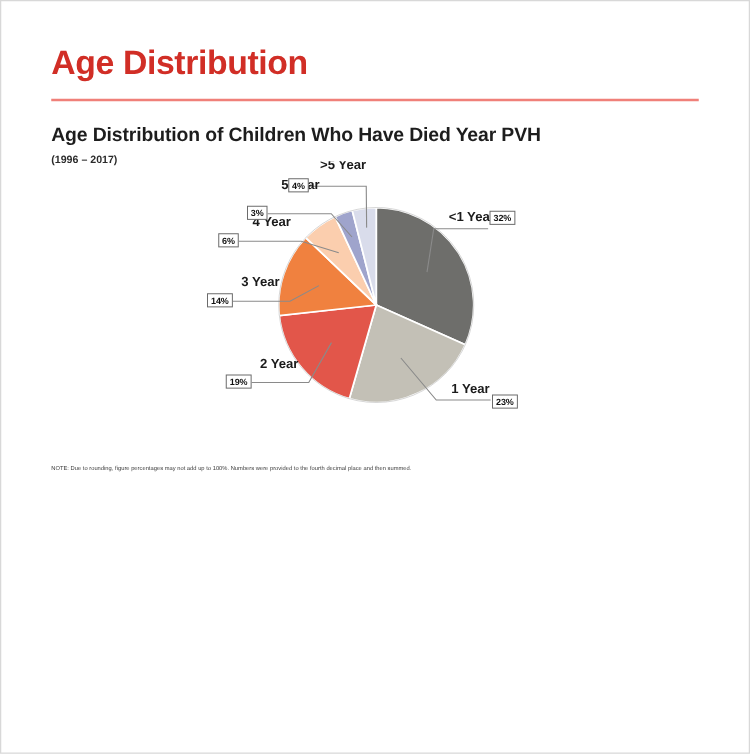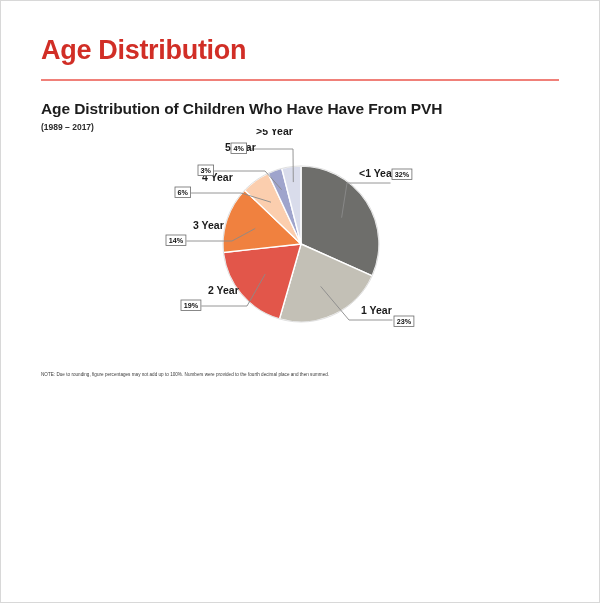--- a/index.html
+++ b/index.html
@@ -156,22 +156,22 @@
   }
 </style>
 </head>
 <body>
 
 <div id="page">
 
   <div id="page-title">Age Distribution</div>
   <div id="title-rule"></div>
 
-  <div id="chart-heading">Age Distribution of Children Who Have Have From PVH</div>
-  <div id="chart-subheading">(1989 – 2017)</div>
+  <div id="chart-heading">Age Distribution of Children Who Have Died Year PVH</div>
+  <div id="chart-subheading">(1996 – 2017)</div>
 
   <div id="chart-area">
     <svg id="pie-svg" width="518" height="230" viewBox="0 0 518 230">
       <g id="pie-slices">
           <path d="M 260 115 L 260.00 37.00 A 78 78 0 0 1 331.22 146.80 Z" fill="#6E6E6B" stroke="#ffffff" stroke-width="1.4"></path>
           <path d="M 260 115 L 331.22 146.80 A 78 78 0 0 1 238.45 189.96 Z" fill="#C3C0B6" stroke="#ffffff" stroke-width="1.4"></path>
           <path d="M 260 115 L 238.45 189.96 A 78 78 0 0 1 182.46 123.47 Z" fill="#E2564A" stroke="#ffffff" stroke-width="1.4"></path>
           <path d="M 260 115 L 182.46 123.47 A 78 78 0 0 1 203.57 61.15 Z" fill="#F0813F" stroke="#ffffff" stroke-width="1.4"></path>
           <path d="M 260 115 L 203.57 61.15 A 78 78 0 0 1 227.10 44.28 Z" fill="#FBCEAE" stroke="#ffffff" stroke-width="1.4"></path>
           <path d="M 260 115 L 227.10 44.28 A 78 78 0 0 1 240.79 39.40 Z" fill="#9FA4CC" stroke="#ffffff" stroke-width="1.4"></path>

